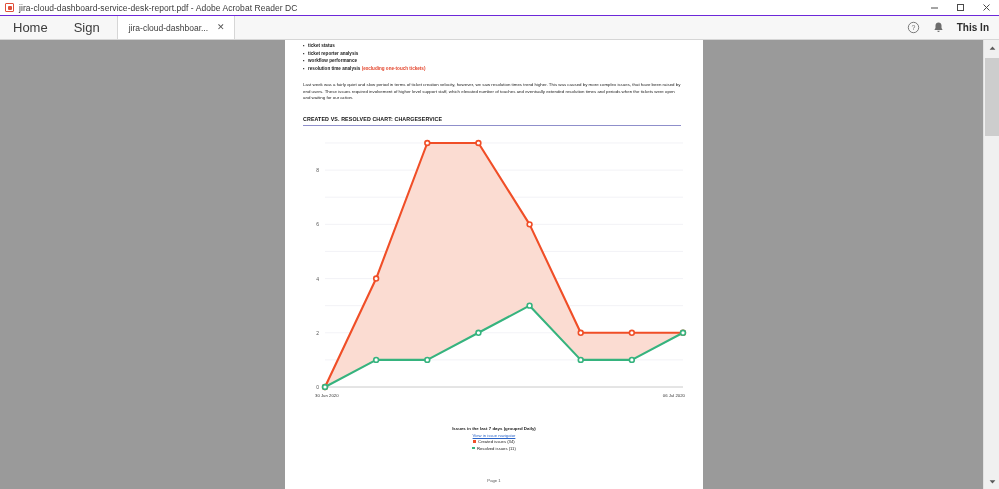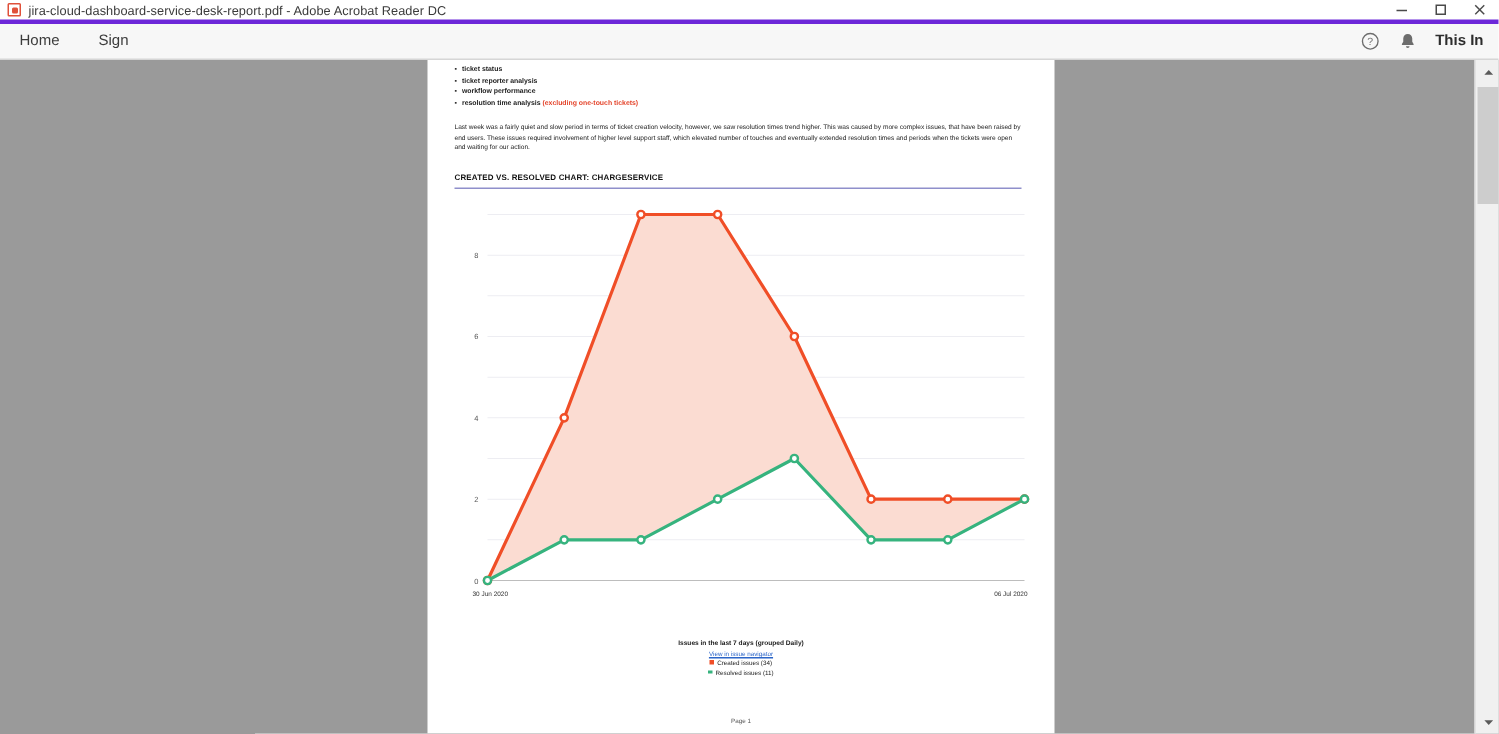--- a/index.html
+++ b/index.html
@@ -8,21 +8,21 @@
     overflow: hidden;
     background: #ffffff;
     font-family: "Liberation Sans", sans-serif;
   }
 
   
   #titlebar {
     position: absolute; top: 0; left: 0;
     width: 999px; height: 16px;
     background: #ffffff;
-    border-bottom: 3px solid #6d28d9;
+    border-bottom: 1px solid #6d28d9;
     display: flex; align-items: center;
   }
   #app-icon {
     width: 9px; height: 9px; margin-left: 5px; margin-right: 5px;
     background: #ffffff;
     border: 1px solid #e0503a;
     border-radius: 1px;
     position: relative; flex: none;
   }
   #app-icon::after {
@@ -47,21 +47,21 @@
   #tabbar {
     position: absolute; top: 16px; left: 0;
     width: 999px; height: 24px;
     background: #f7f7f7;
     border-bottom: 1px solid #d6d6d6;
     display: flex; align-items: stretch;
   }
   .menu-item {
     display: flex; align-items: center;
     padding: 0 13px;
-    font-size: 10px; color: #3c3c3c;
+    font-size: 13px; color: #3c3c3c;
     white-space: nowrap;
   }
   #doc-tab {
     margin-left: 4px;
     background: #ffffff;
     border-left: 1px solid #d6d6d6;
     border-right: 1px solid #d6d6d6;
     display: flex; align-items: center;
     padding: 0 9px 0 11px;
     min-width: 95px;
@@ -215,20 +215,24 @@
           <line x1="2.5" y1="2.5" x2="8.5" y2="8.5" stroke="currentColor" stroke-width="1"></line>
           <line x1="8.5" y1="2.5" x2="2.5" y2="8.5" stroke="currentColor" stroke-width="1"></line>
         </svg>
     </div>
   </div>
 </div>
 
 <div id="tabbar">
   <div class="menu-item">Home</div>
   <div class="menu-item">Sign</div>
+  <div id="doc-tab">
+    <span id="doc-tab-label">jira-cloud-dashboar...</span>
+    <span id="doc-tab-close">✕</span>
+  </div>
   <div id="tabbar-right">
     <div class="tbicon">
       <svg width="13" height="13" viewBox="0 0 13 13">
           <circle cx="6.5" cy="6.5" r="5.2" fill="none" stroke="currentColor" stroke-width="0.9"></circle>
           <text x="6.5" y="9.2" font-size="7" text-anchor="middle" fill="currentColor" font-family="Liberation Sans, sans-serif">?</text>
         </svg>
     </div>
     <div class="tbicon">
       <svg width="13" height="13" viewBox="0 0 13 13">
           <path d="M6.5 1.6c-1.7 0-3 1.3-3 3v2.3L2.6 8.4v0.6h7.8V8.4L9.5 6.9V4.6c0-1.7-1.3-3-3-3z" fill="currentColor"></path>

